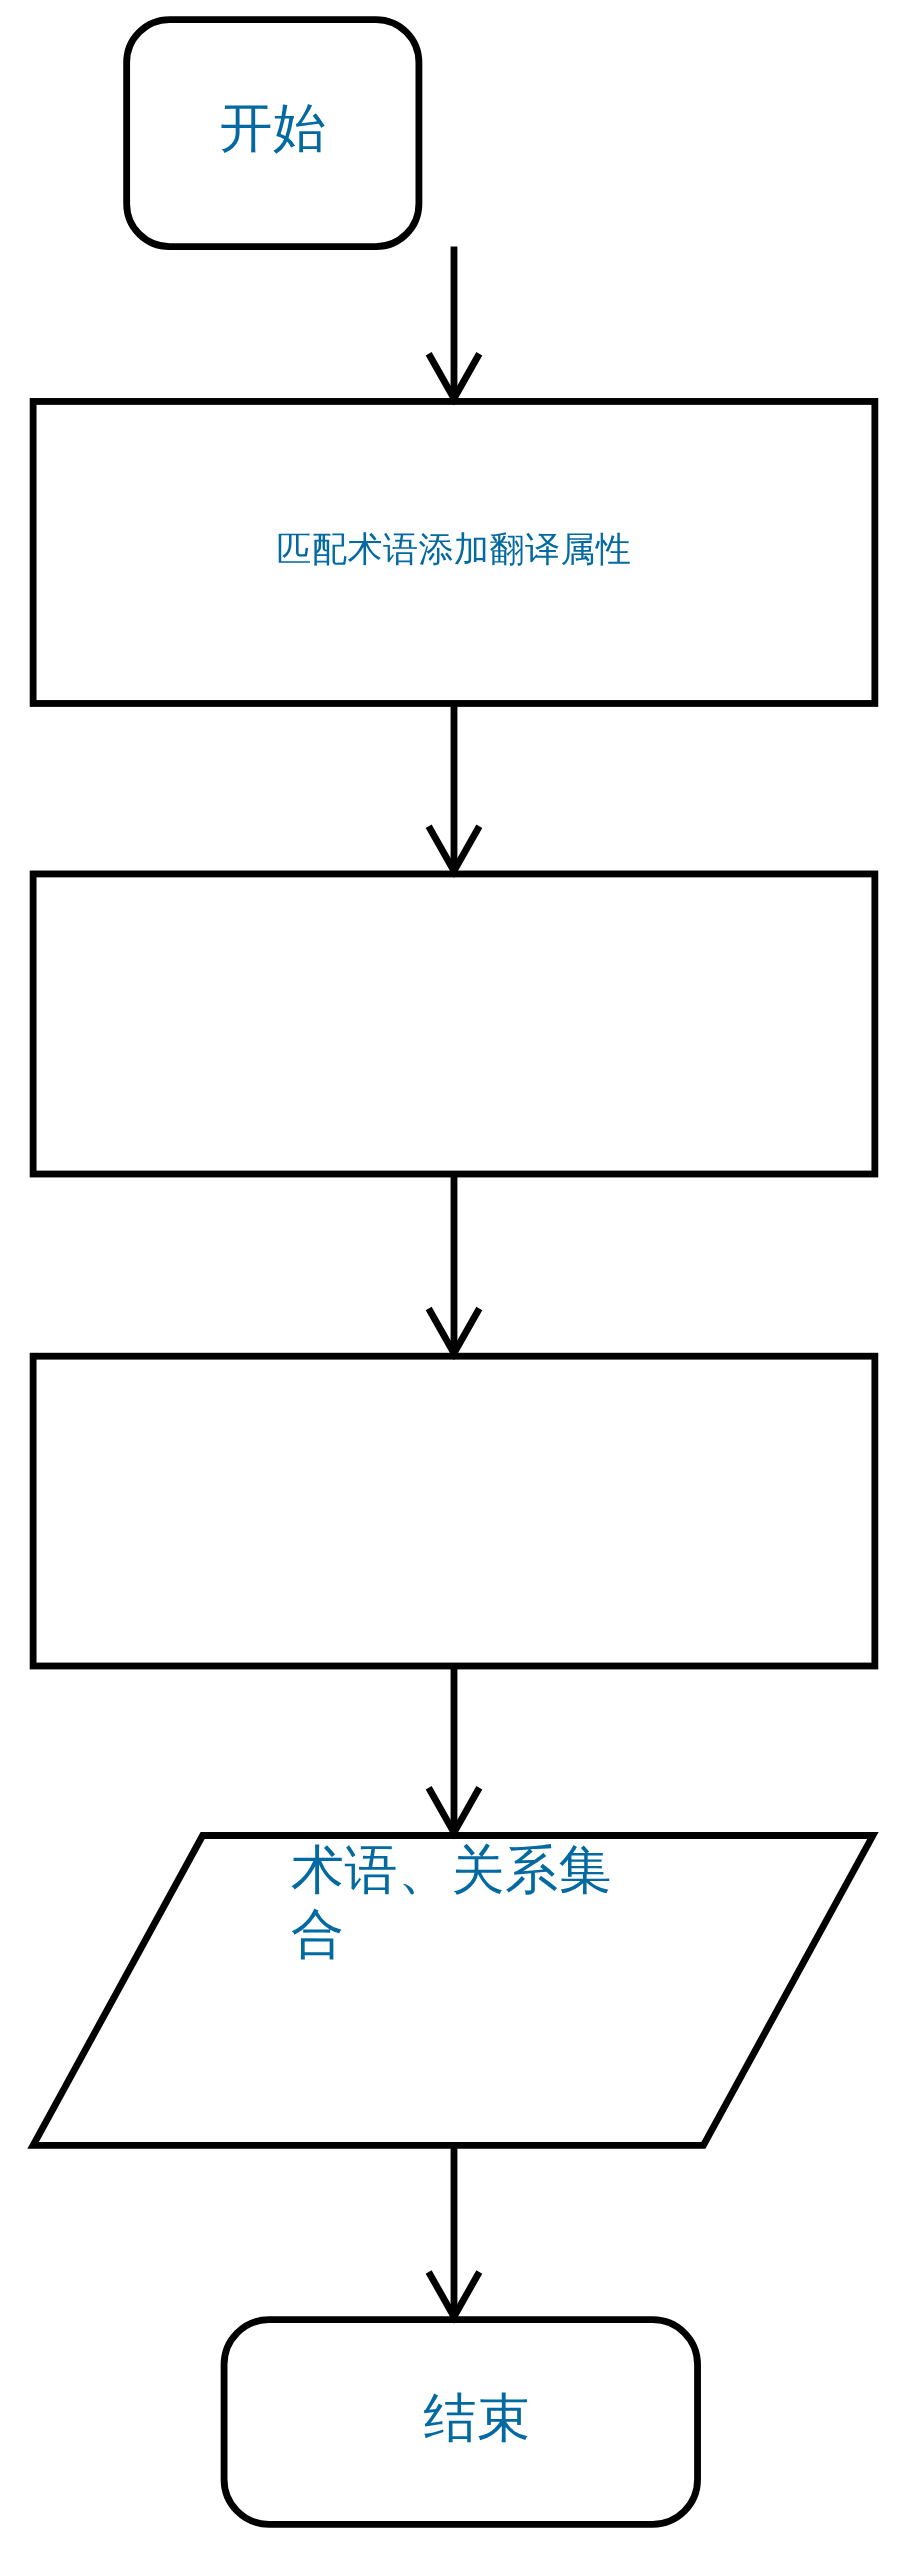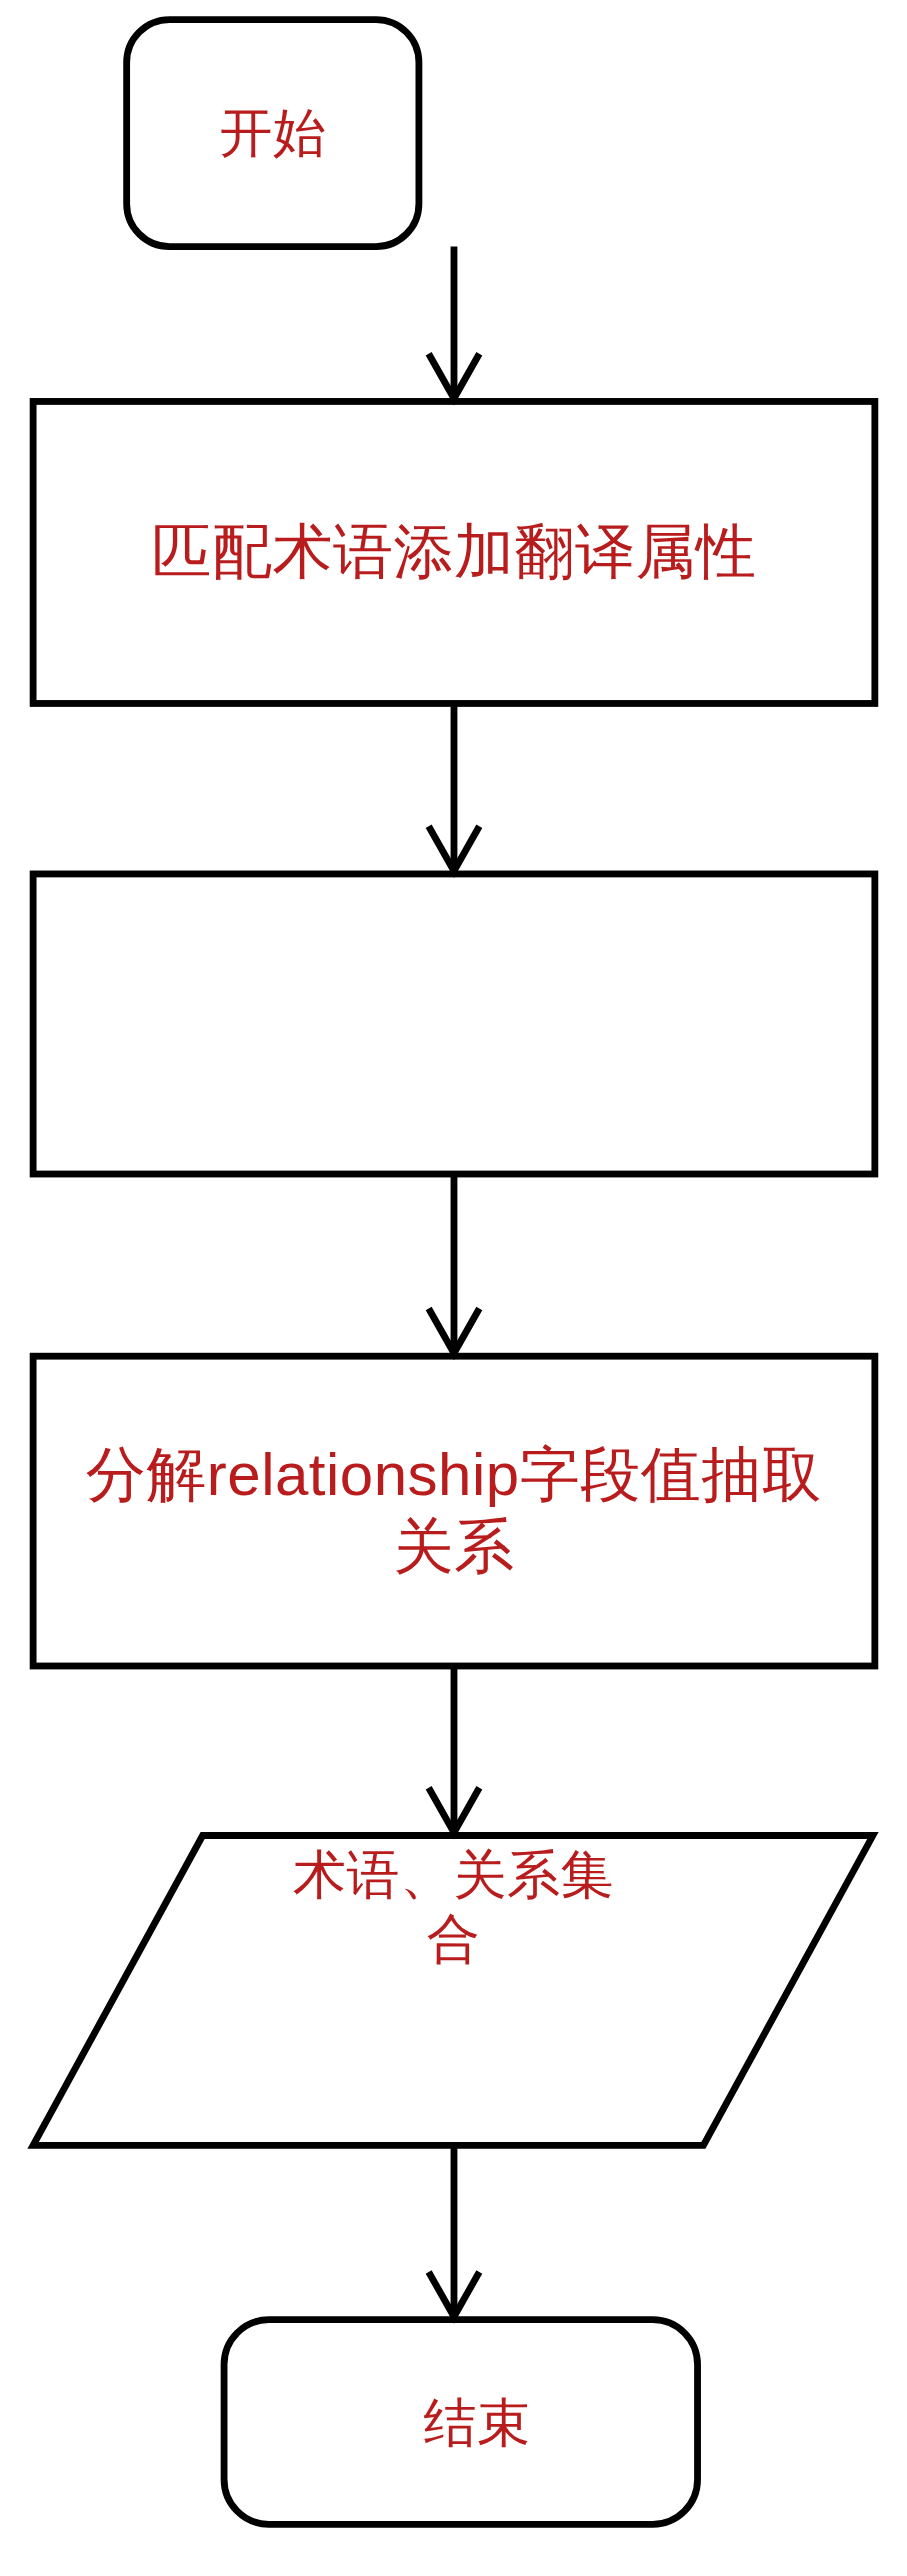--- a/index.html
+++ b/index.html
@@ -23,33 +23,33 @@
     left: 0;
     top: 0;
     width: 907px;
     height: 2576px;
   }
   .node-label {
     position: absolute;
     display: flex;
     align-items: center;
     justify-content: center;
-    text-align: center;
-    color: #b91c1c;
-    font-family: Liberation Sans, sans-serif;
+    text-align: left;
+    color: #0369a1;
+    font-family: Liberation Mono, monospace;
     white-space: pre-line;
     line-height: 1.20;
     letter-spacing: 0.5px;
     pointer-events: none;
   }
   .lbl-terminator {
     font-size: 53px;
   }
   .lbl-process {
-    font-size: 60px;
+    font-size: 35px;
   }
   .lbl-io {
     font-size: 53px;
   }
 </style>
 </head>
 <body>
 
 <div id="flow-root">
 
@@ -92,20 +92,19 @@
       <polyline points="440,2332 466,2378 492,2332" fill="none" stroke="#000000" stroke-width="7" stroke-linecap="butt" stroke-linejoin="miter"></polyline>
     </g>
 
   </svg>
 
   <div class="node-label lbl-terminator" style="left:127px; top:19.5px; width:292px; height:227px;">开始</div>
 
   <div class="node-label lbl-process" style="left:33px; top:401px; width:842px; height:302px; padding:0 58px; box-sizing:border-box;">匹配术语添加翻译属性</div>
 
 
-  <div class="node-label lbl-process" style="left:33px; top:1356px; width:842px; height:310px; padding:0 49px; box-sizing:border-box;">分解relationship字段值抽取关系</div>
 
   <div class="node-label lbl-io" style="left:203px; top:1752px; width:501px; height:310px; padding:0 88px; box-sizing:border-box;">术语、关系集合</div>
 
   <div class="node-label lbl-terminator" style="left:240px; top:2320px; width:474px; height:205px;">结束</div>
 
 </div>
 
 
 </body></html>

